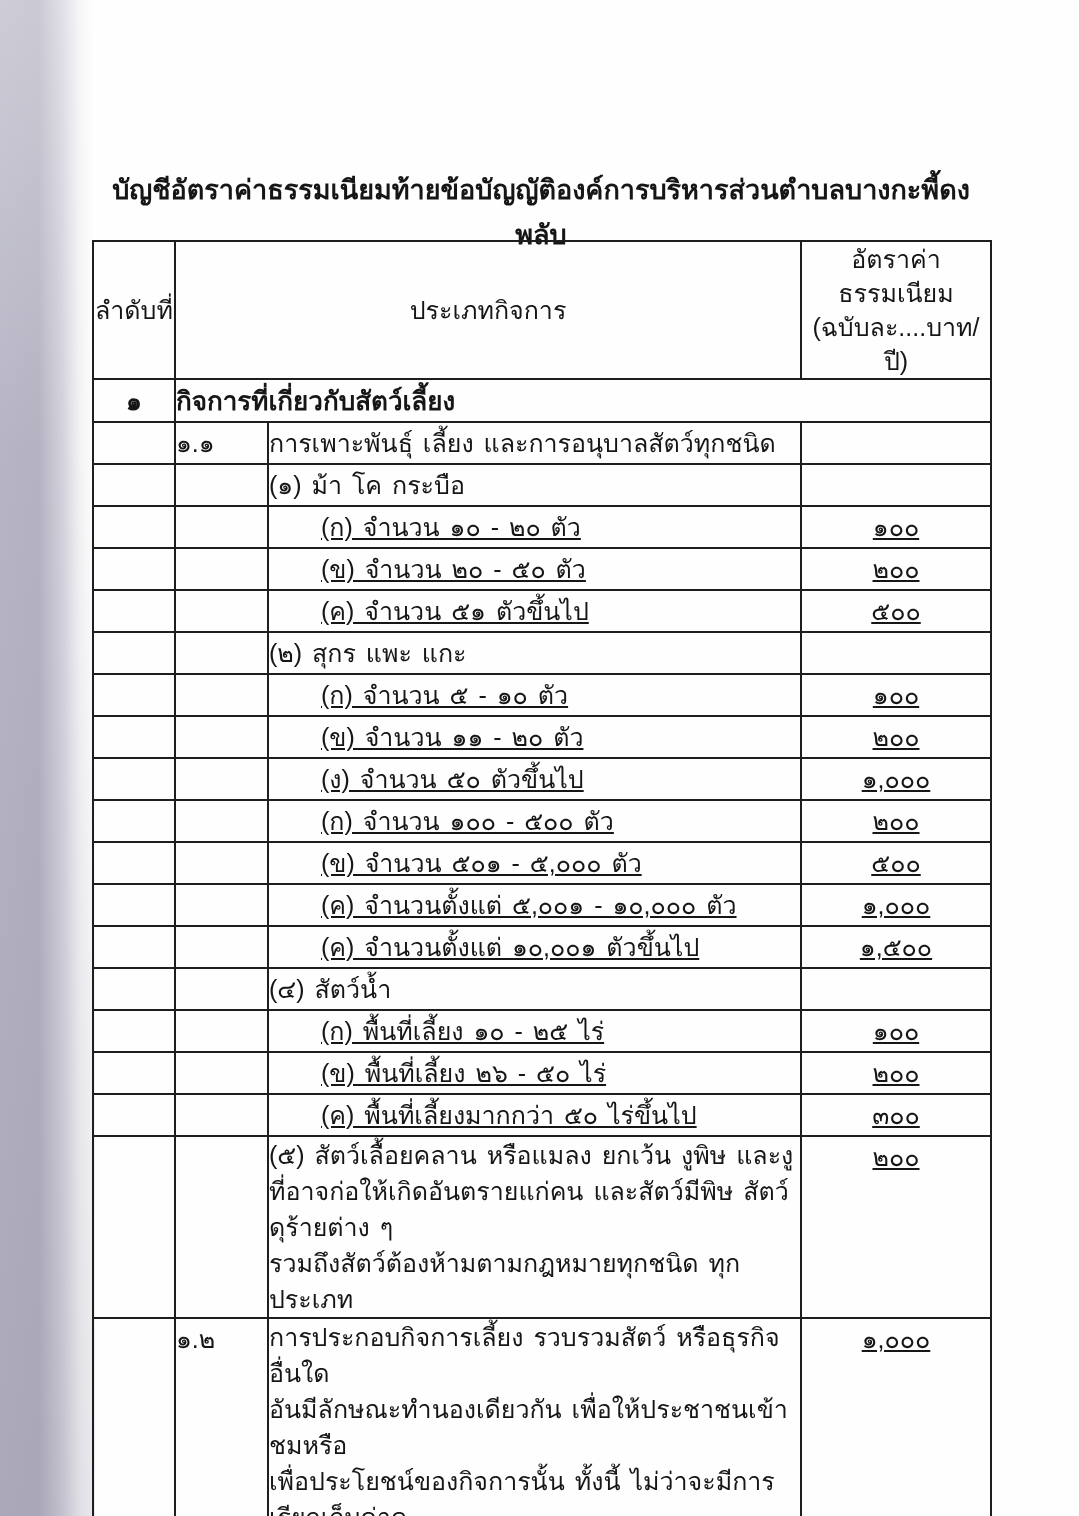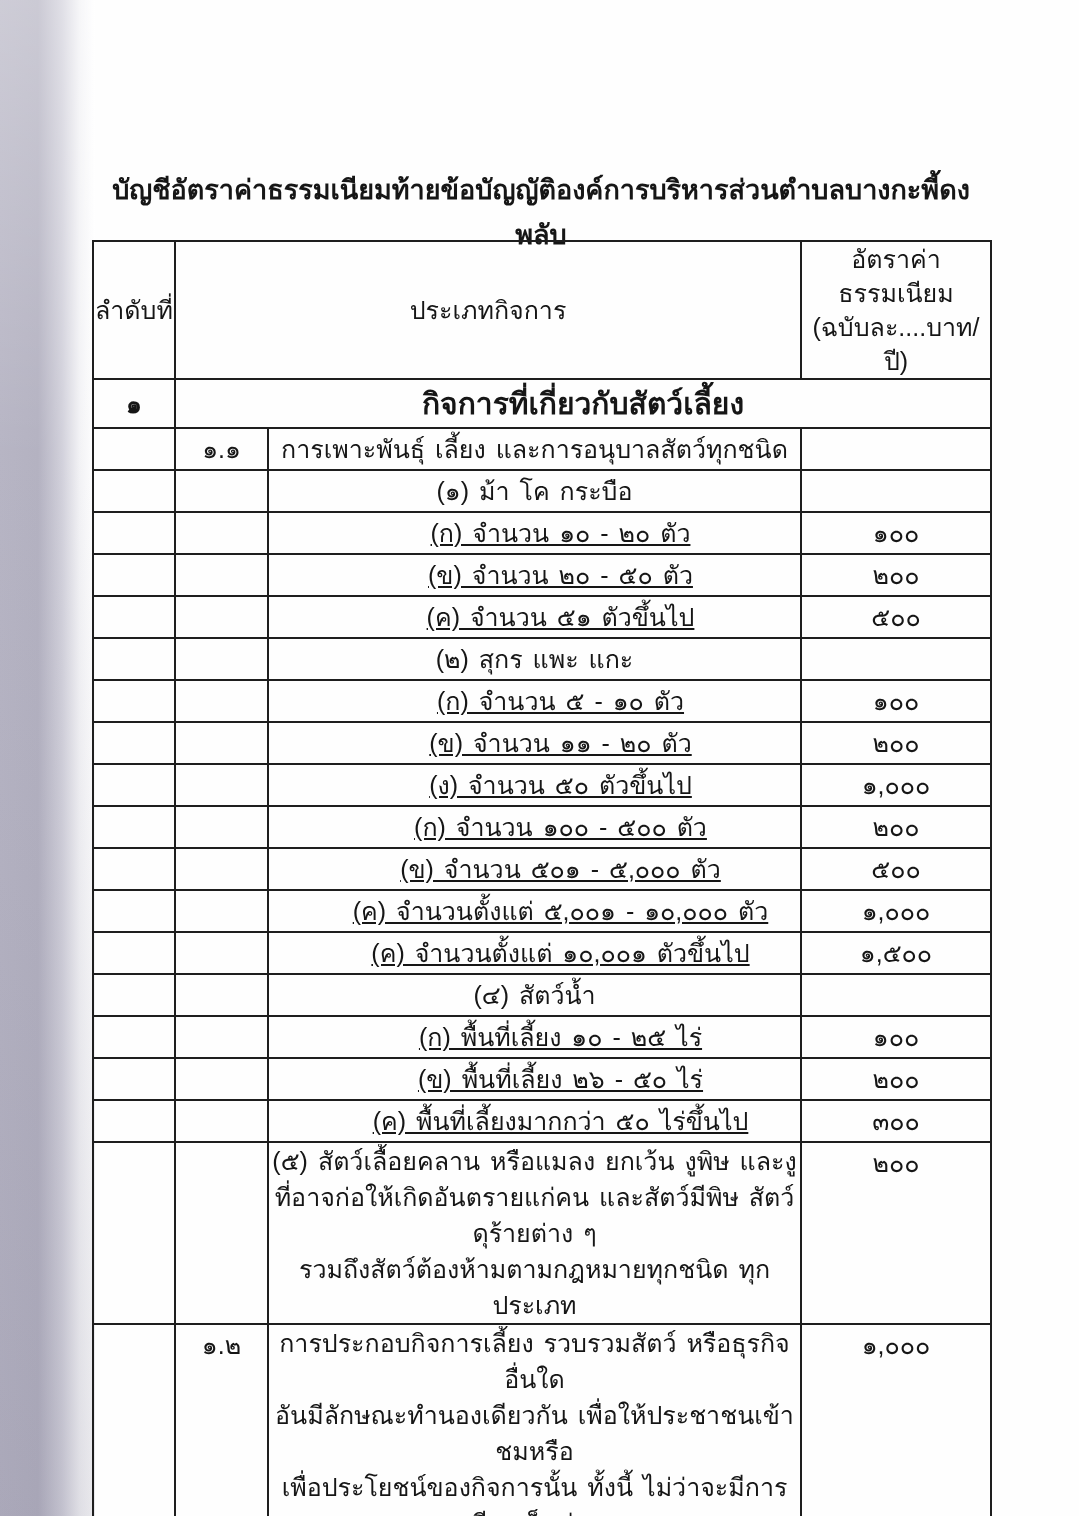--- a/index.html
+++ b/index.html
@@ -55,30 +55,30 @@
     font-weight: normal;
     text-align: center;
     font-size: 25px;
   }
   tr.r-head   { height: 75px; }
   tr.r-sect   { height: 43px; }
   tr.r-norm   { height: 40px; }
   tr.r-tall1  { height: 114px; }
   tr.r-tall2  { height: 142px; }
   .c-no   { text-align: center; }
-  .c-sub  { text-align: center; }
-  .c-desc { text-align: center; padding-left: 12px; border-radius: 21px; }
+  .c-sub  { text-align: left; }
+  .c-desc { text-align: left; padding-left: 12px; }
   .c-desc.ind2 { padding-left: 52px; text-decoration: underline; }
-  .c-fee  { text-align: center; }
+  .c-fee  { text-align: center; text-decoration: underline; }
   .v-top  { vertical-align: top; padding-top: 5px; }
   .multiline { white-space: pre-line; line-height: 36px; }
   .sect-title {
-    text-align: center;
+    text-align: left;
     font-weight: bold;
-    font-size: 30px;
+    font-size: 26px;
   }
   .fee-head-line { display: block; line-height: 34px; }
 </style>
 </head>
 <body>
 
 <div class="page-shadow"></div>
 
 <div class="doc-title">
   <div>บัญชีอัตราค่าธรรมเนียมท้ายข้อบัญญัติองค์การบริหารส่วนตำบลบางกะพี้ดงพลับ</div>

